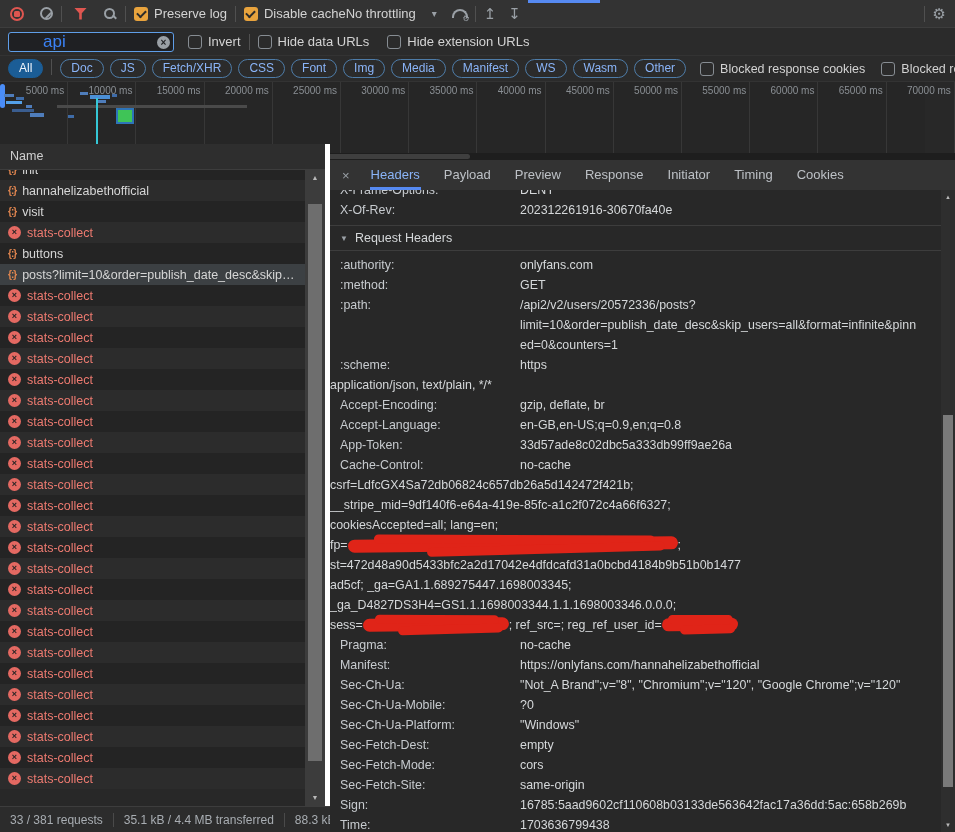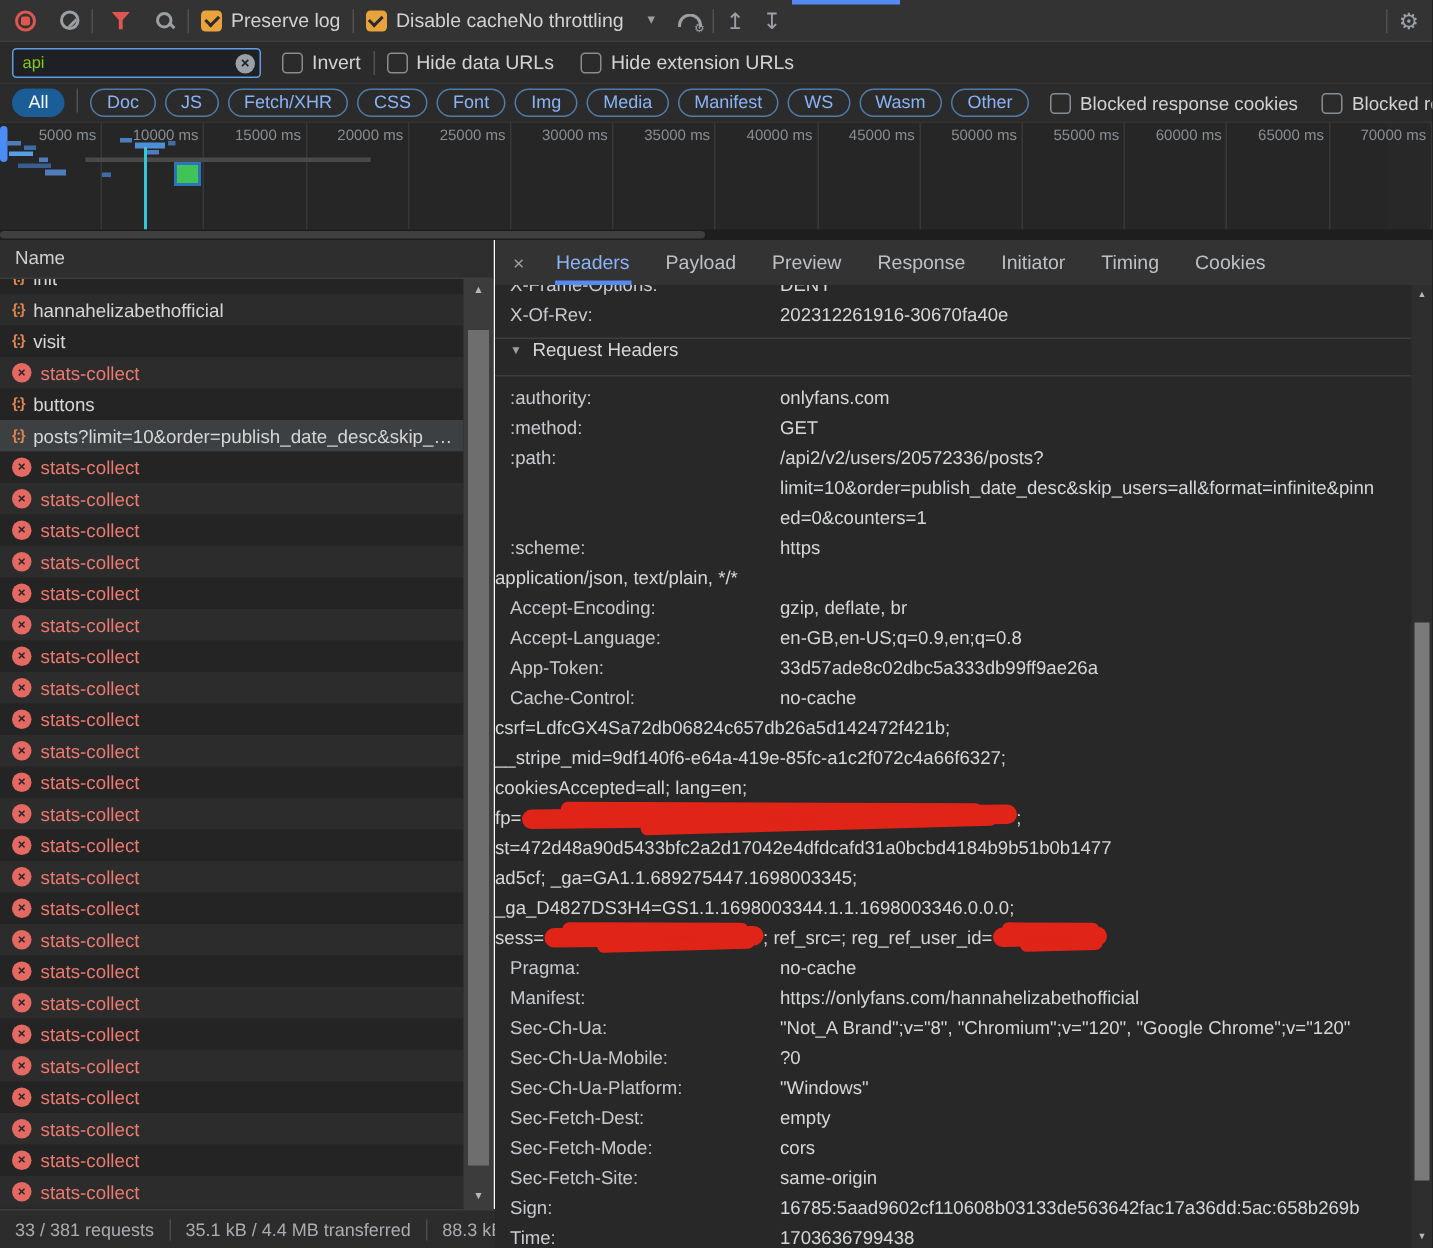--- a/index.html
+++ b/index.html
@@ -34,22 +34,22 @@
   .cb.checked::after{content:'';position:absolute;left:2.5px;top:3px;width:7px;height:4px;
     border-left:2px solid #2b2b2b;border-bottom:2px solid #2b2b2b;transform:rotate(-45deg);}
   .cb.unchecked{border:1.5px solid #878d93;}
   .cb-label{margin-left:6px;white-space:nowrap;}
 
   
   .filterbar{position:absolute;top:28px;left:0;right:0;height:28px;background:#2b2b2b;
     border-bottom:1px solid #333;display:flex;align-items:center;}
   .filter-input-wrap{position:relative;margin-left:8px;width:166px;height:20px;background:#1f2023;
     border:1px solid #5f9ee8;border-radius:3px;display:flex;align-items:center;flex:none;}
-  .filter-input-wrap input{background:transparent;border:none;outline:none;color:#84cc16;
-    font-size:11px;font-family:inherit;width:100%;padding:0 20px 0 6px;}
+  .filter-input-wrap input{background:transparent;border:none;outline:none;color:#3b82f6;
+    font-size:17px;font-family:inherit;width:100%;padding:0 20px 0 6px;margin-left:28px;}
   .input-clear{position:absolute;right:3px;top:3px;width:13px;height:13px;border-radius:50%;
     background:#9aa0a6;color:#1f2023;font-size:10px;line-height:13px;text-align:center;font-weight:bold;}
 
   
   .pillsbar{position:absolute;top:56px;left:0;right:0;height:26px;background:#2b2b2b;
     border-bottom:1px solid #333;display:flex;align-items:center;}
   .pill{height:19px;line-height:17px;padding:0 10px;border-radius:10px;border:1px solid #4e7ca8;
     color:#8ab4f8;font-size:12px;margin-right:6px;white-space:nowrap;flex:none;}
   .pill.active{background:#1b5d96;border-color:#1b5d96;color:#f1f6fc;}
   .pill-divider{width:1px;height:16px;background:#505050;margin:0 8px 0 2px;flex:none;}
@@ -57,22 +57,22 @@
   
   .overview{position:absolute;top:82px;left:0;width:925px;height:71px;background:#262626;display:flex;}
   .ov-cell{width:68.21px;flex:none;border-right:1px solid #373737;font-size:10px;color:#8a8f94;
     text-align:right;padding:3px 3px 0 0;overflow:hidden;white-space:nowrap;}
   .ov-marks{position:absolute;inset:0;pointer-events:none;}
   .mark{position:absolute;}
   .hscroll{position:absolute;top:153px;left:0;width:955px;height:7px;background:#1e1e1e;}
   .hscroll-thumb{position:absolute;left:0;top:1px;width:470px;height:5px;background:#3f3f3f;border-radius:3px;}
 
   
-  .left-panel{position:absolute;top:160px;left:0;width:330px;bottom:0;background:#282828;
-    border-right:1px solid #ffffff;}
+  .left-panel{position:absolute;top:144px;left:0;width:330px;bottom:0;background:#282828;
+    border-right:5px solid #ffffff;}
   .name-header{height:26px;background:#2e2e2e;border-bottom:1px solid #3d3d3d;font-size:12.5px;
     color:#cfcfcf;line-height:25px;padding-left:10px;}
   .rows-viewport{position:absolute;top:26px;left:0;right:20px;bottom:26px;overflow:hidden;}
   .rows-list{margin-top:-11px;}
   .request-row{height:21px;display:flex;align-items:center;padding:0 4px 0 8px;font-size:12.5px;white-space:nowrap;}
   .request-row.dark{background:#242424;}
   .request-row.light{background:#2c2c2c;}
   .request-row.selected{background:#3c4043;}
   .req-icon{margin-right:6px;flex:none;}
   .fetch-glyph{color:#e0854f;font-size:10px;font-weight:bold;letter-spacing:-1px;}
@@ -98,21 +98,21 @@
   .tab{position:relative;height:30px;line-height:30px;padding:0 1px;margin:0 11px;font-size:13px;color:#bdc1c6;white-space:nowrap;}
   .tab.active{color:#8ab4f8;}
   .tab.active::after{content:'';position:absolute;left:0;right:0;bottom:0;height:3px;background:#568af2;}
 
   .detail-viewport{position:absolute;top:30px;left:0;right:14px;bottom:0;overflow:hidden;}
   .detail-inner{margin-top:-10px;}
   .kv-row{display:flex;font-size:12.4px;line-height:20px;}
   .kv-name{width:190px;flex:none;padding-left:10px;color:#c7cbcf;white-space:nowrap;}
   .kv-value{color:#d5d8da;min-width:0;}
   .kv-line{height:20px;white-space:nowrap;}
-  .section-header{margin-top:5px;margin-bottom:4px;height:26px;line-height:15px;
+  .section-header{margin-top:5px;margin-bottom:4px;height:26px;line-height:25px;
     border-top:1px solid #3d3d3d;border-bottom:1px solid #3d3d3d;padding-left:10px;
     font-size:12.5px;color:#d5d8da;}
   .tri{color:#9aa0a6;font-size:8px;margin-right:7px;vertical-align:1px;}
 
   .redact{display:inline-block;height:13px;background:#e02418;border-radius:7px;
     vertical-align:-2px;position:relative;transform:rotate(-0.6deg);}
   .redact::before{content:'';position:absolute;left:8%;top:-3px;width:85%;height:9px;
     background:#e02418;border-radius:5px;transform:rotate(0.8deg);}
   .redact::after{content:'';position:absolute;right:4%;bottom:-3px;width:72%;height:9px;
     background:#e02418;border-radius:5px;transform:rotate(-1deg);}

